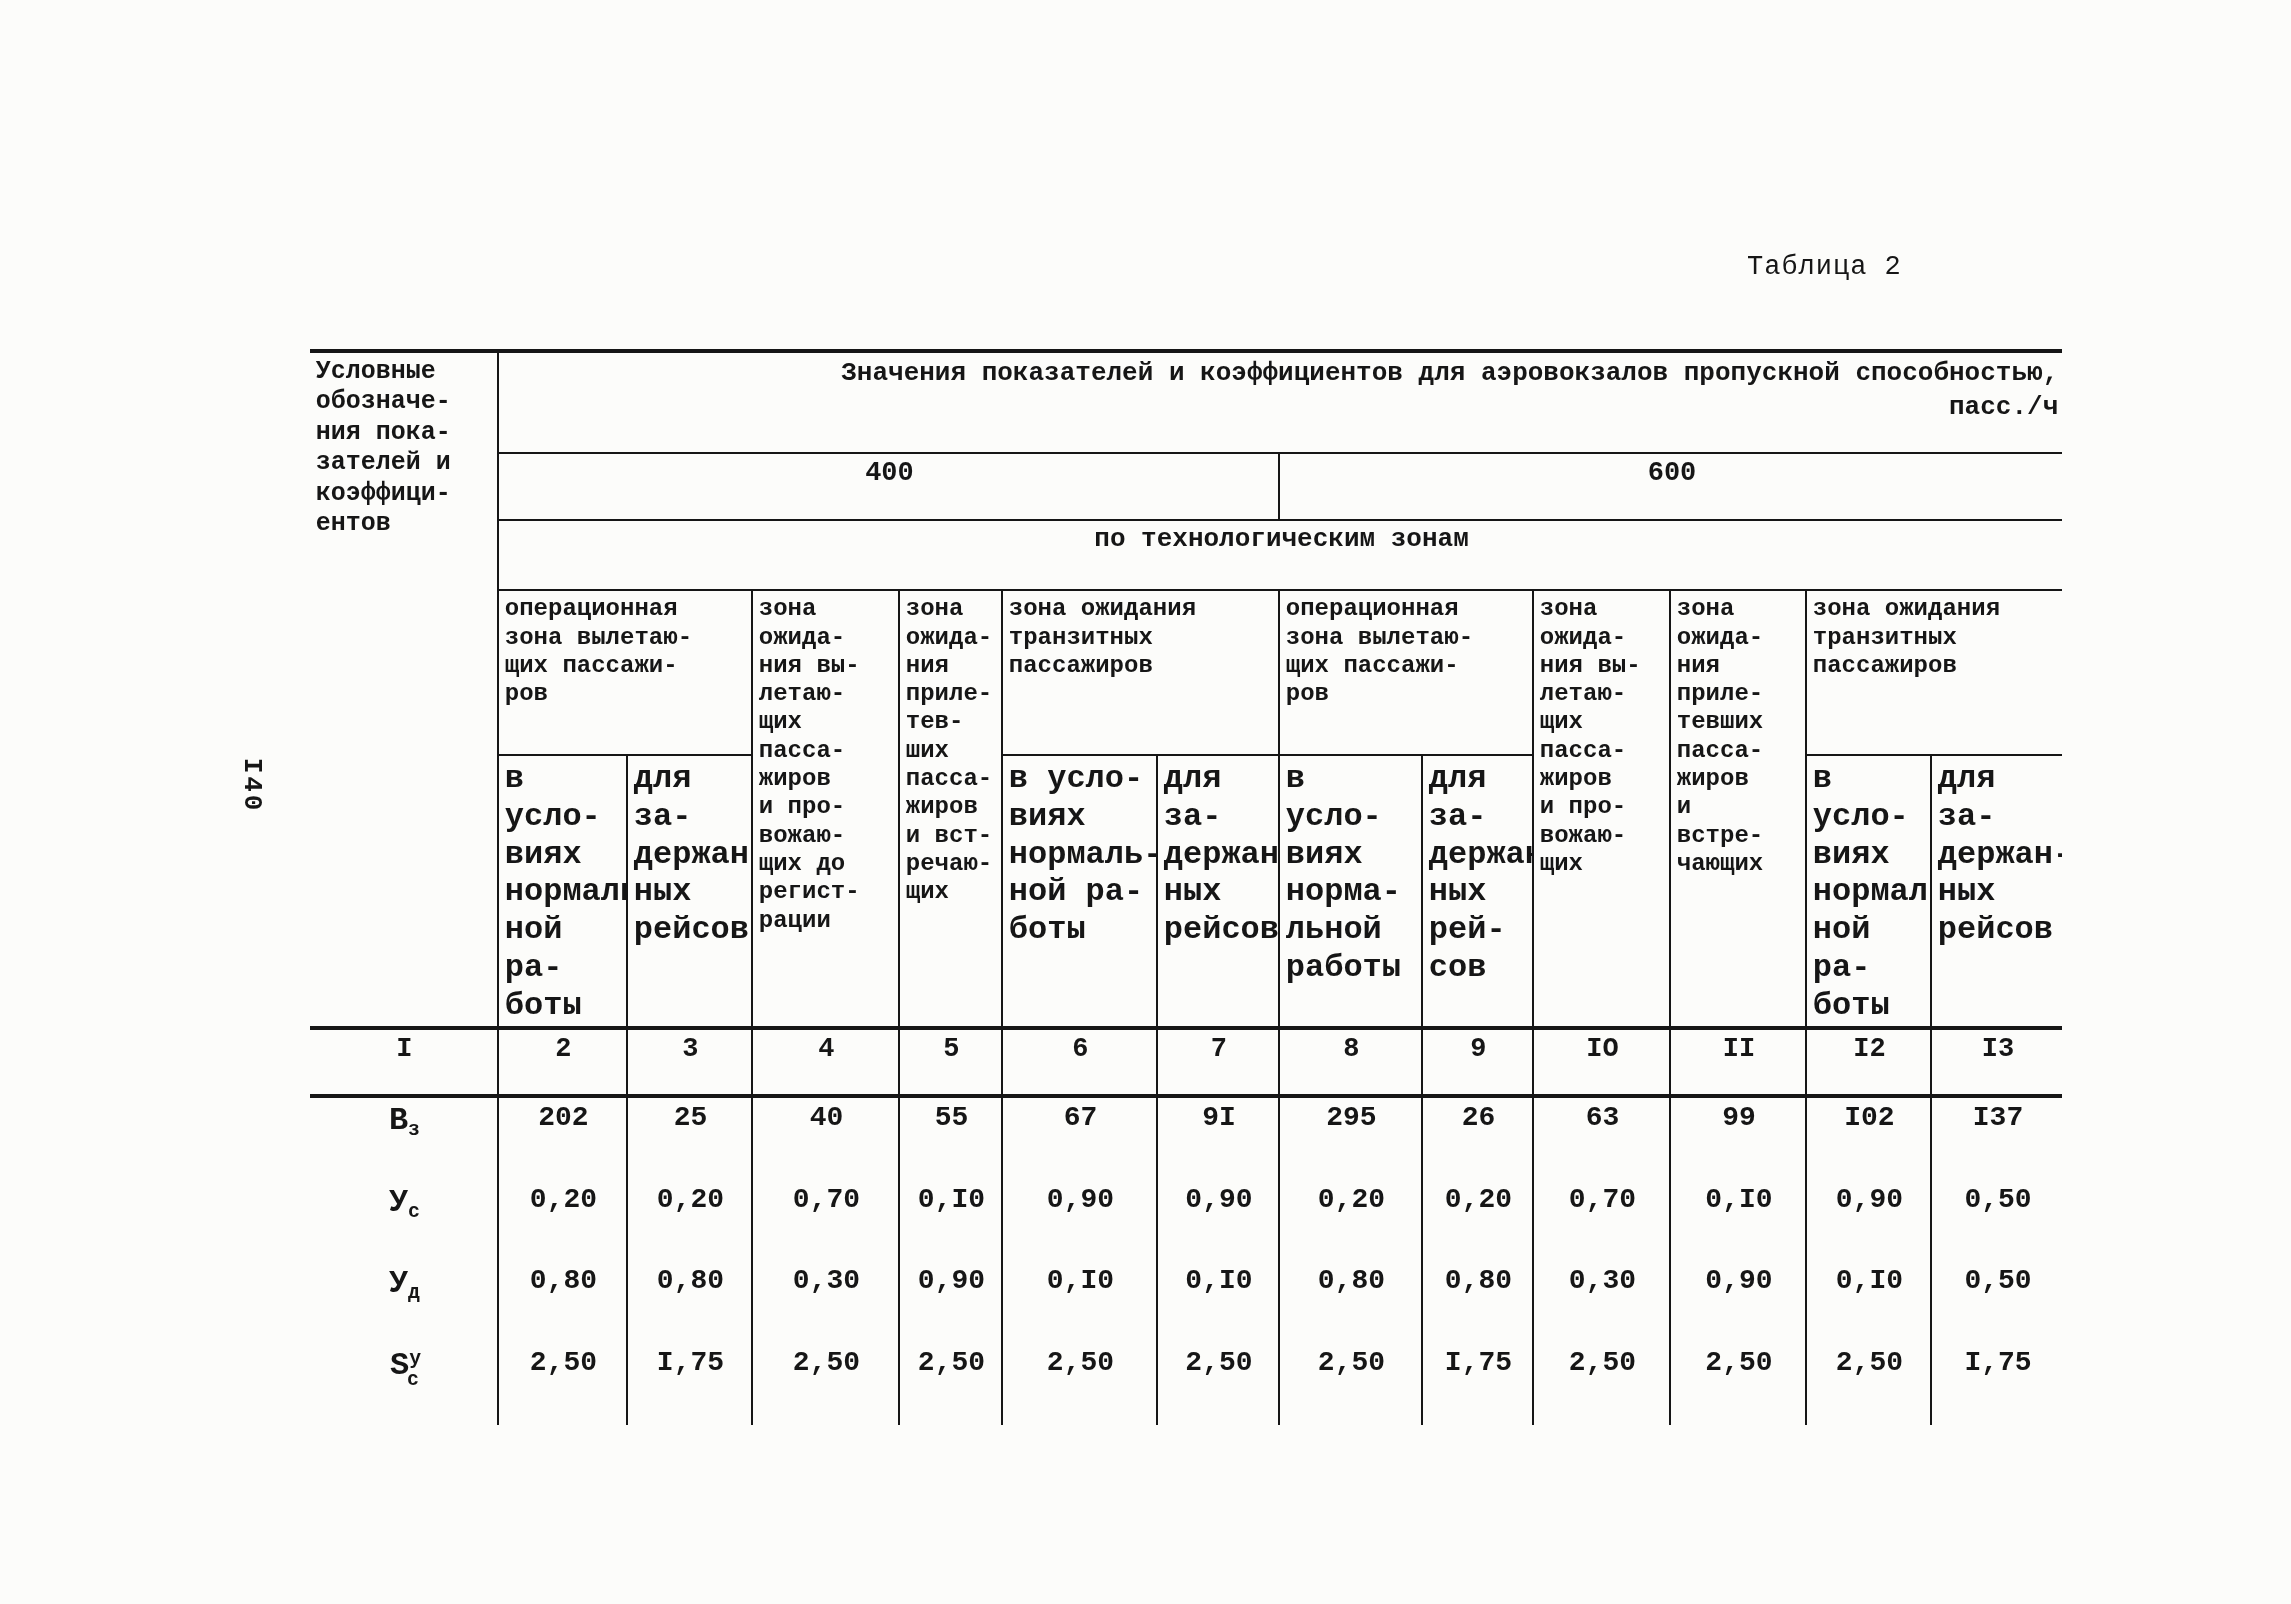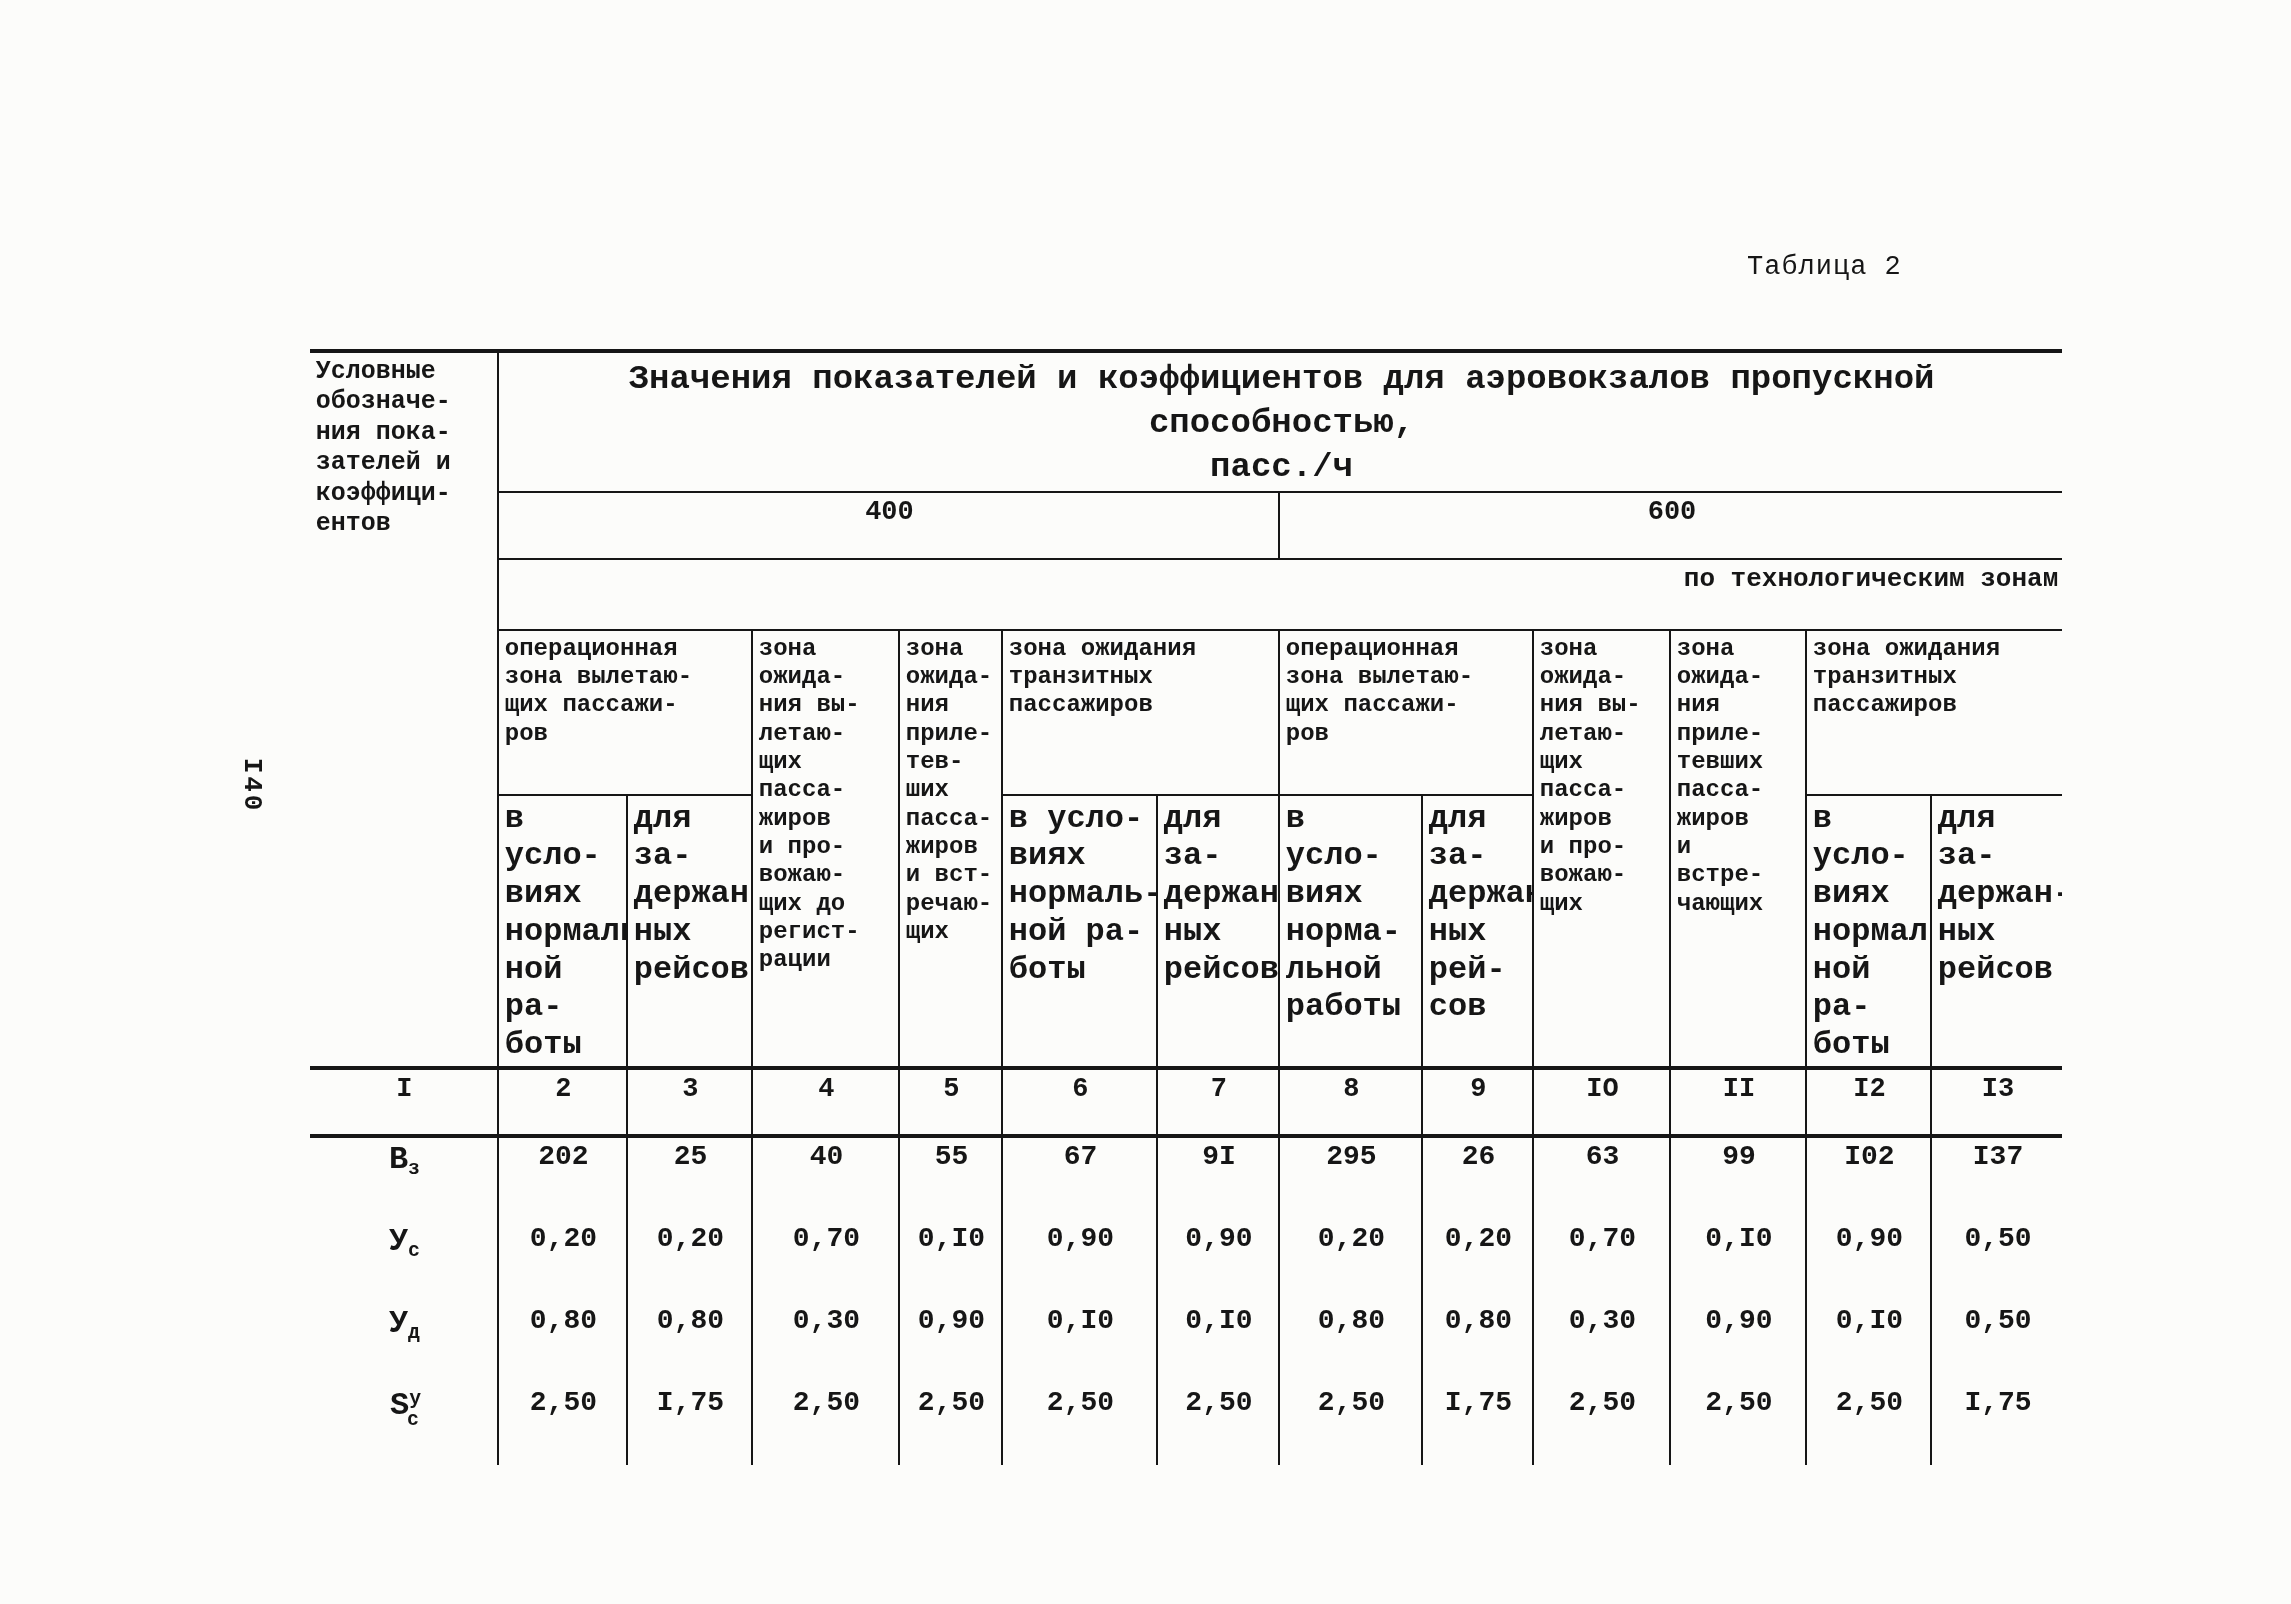--- a/index.html
+++ b/index.html
@@ -44,23 +44,23 @@
   tr.rowA td { height: 93px; }
   tr.rowB td { height: 59px; }
   tr.rowC td { height: 63px; }
   tr.rowD td { height: 157px; margin-left: 20px; }
   tr.rowE td { height: 244px; }
   tr.numrow td { height: 58px; }
   tr.datarow td { height: 76px; }
 
   
   td.corner   { vertical-align: middle; font-size: 25px; line-height: 1.22; padding-left: 9.7px; }
-  td.mainhdr  { text-align: center; vertical-align: middle; font-size: 34px; line-height: 1.3; }
+  td.mainhdr  { text-align: right; vertical-align: middle; font-size: 26px; line-height: 1.3; }
   td.cap      { text-align: center; vertical-align: middle; font-size: 27px; }
-  td.zoneall  { text-align: right; vertical-align: middle; font-size: 26px; }
+  td.zoneall  { text-align: center; vertical-align: middle; font-size: 26px; }
   td.zh       { font-size: 24px; line-height: 1.18; }
   td.sh       { font-size: 32px; line-height: 1.18; }
   td.num      { text-align: center; vertical-align: middle; font-size: 27px; }
   td.val      { text-align: center; vertical-align: middle; font-size: 28px; }
   td.lab      { text-align: center; vertical-align: middle; font-size: 32px; }
 
   
   .sp, .sb { font-size: 0.62em; position: relative; font-weight: 700; }
   .sp { top: -0.5em; }
   .sb { top: 0.3em; }

